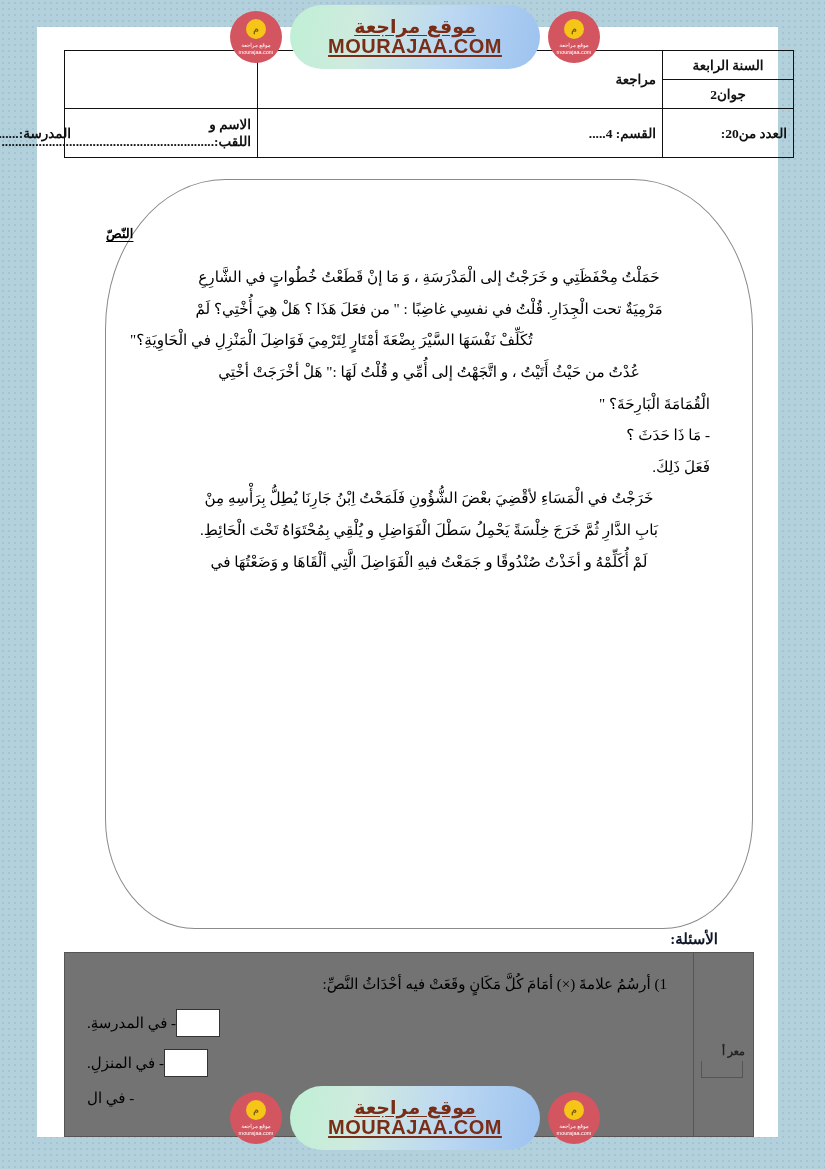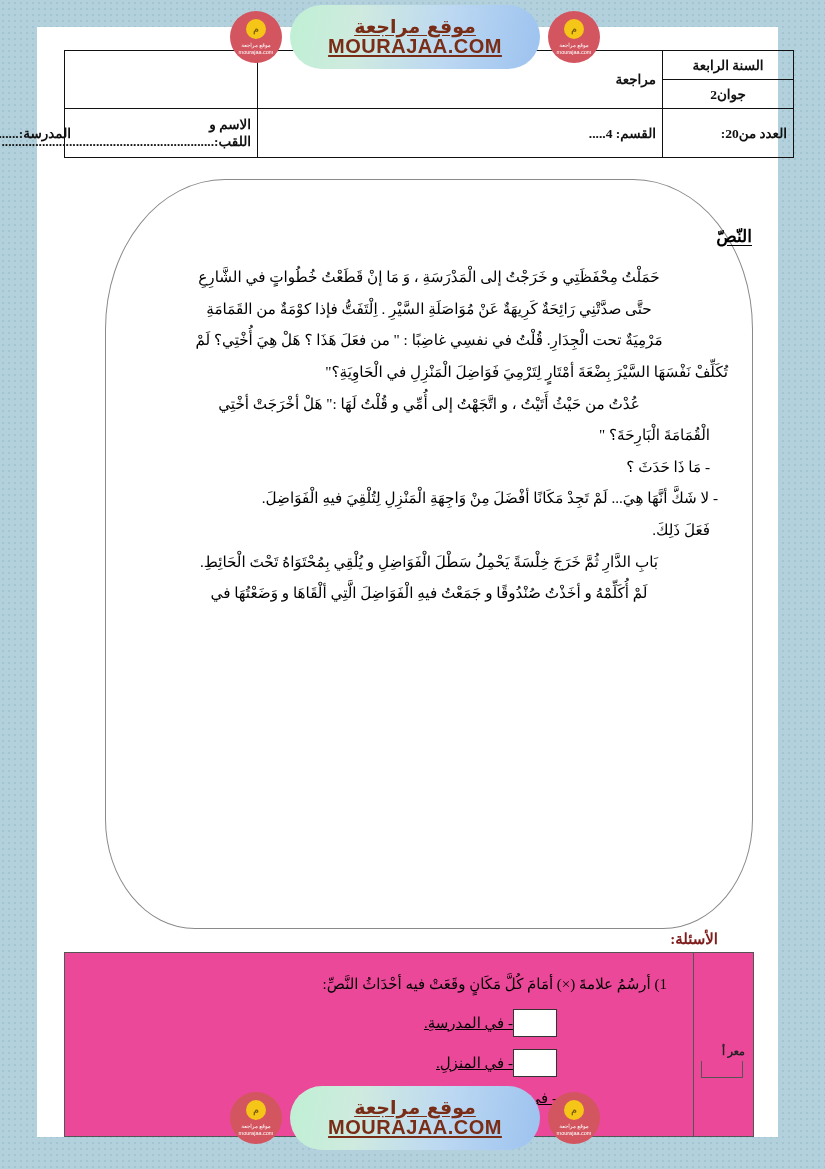--- a/index.html
+++ b/index.html
@@ -43,50 +43,50 @@
   
   #text-frame{
     position:absolute;left:68px;top:152px;
     width:648px;height:750px;
     border:1.3px solid #8a8a8a;
     border-radius:120px 120px 90px 90px/150px 150px 110px 110px;
     box-sizing:border-box;
   }
   #text-title{
     position:absolute;top:46px;left:0;right:0;
-    text-align:right;
-    font-size:17px;font-weight:bold;color:#000;
+    text-align:left;
+    font-size:13px;font-weight:bold;color:#000;
     text-decoration:underline;
     text-underline-offset:3px;
   }
   .body-text{
     position:absolute;top:82px;left:24px;right:24px;
     color:#000;
     font-size:15.2px;
     line-height:1.95;
     text-align:center;
   }
   .body-text p{margin:0 0 2px 0;}
   .p-just{text-align:center;}
-  .p-center{text-align:right;}
+  .p-center{text-align:left;}
   .p-right{text-align:right;padding-right:18px;}
   .p-dash{text-align:right;padding-right:10px;}
 
   
   #questions-label{
     position:absolute;right:60px;top:903px;
-    font-size:15px;font-weight:bold;color:#7f1d1d;
+    font-size:15px;font-weight:bold;color:#0f172a;
   }
   #q-table{
     position:absolute;left:27px;top:925px;
     width:690px;height:185px;
     border:1.4px solid #555;
     box-sizing:border-box;
     display:flex;flex-direction:row-reverse;
-    background:#ec4899;
+    background:#737373;
   }
   #q-main{
     flex:1;padding:22px 26px 0 10px;
     box-sizing:border-box;
   }
   #q-side{
     width:60px;
     border-left:1.2px solid #555;
     box-sizing:border-box;
     position:relative;
@@ -99,24 +99,23 @@
     position:absolute;bottom:58px;right:10px;
     width:40px;height:16px;
     border:1.3px solid #555;border-top:none;
   }
   .q-stem{
     font-size:15px;color:#000;text-align:right;
     margin-bottom:16px;
   }
   .opt-row{
     display:flex;flex-direction:row-reverse;
-    align-items:center;justify-content:flex-end;
+    align-items:center;justify-content:flex-start;
     margin:0 0 12px 0;
     padding-right:110px;
-    text-decoration:underline;
   }
   .opt-label{font-size:15px;color:#000;margin-left:12px;}
   .opt-box{
     width:42px;height:26px;
     border:1.5px solid #333;background:#fff;
   }
 
   
   .wm{
     position:absolute;
@@ -198,28 +197,27 @@
         <span>المدرسة:</span><span class="dots">................................</span>
       </td>
     </tr>
   </tbody>
     </table>
 
   <div id="text-frame">
     <div id="text-title">النّصّ</div>
     <div class="body-text">
       <p class="p-just">حَمَلْتُ مِحْفَظَتِي و خَرَجْتُ إلى الْمَدْرَسَةِ ، وَ مَا إنْ قَطَعْتُ خُطُواتٍ في الشَّارِعِ</p>
-      <p class="p-just">حتَّى صدَّتْنِي رَائِحَةٌ كَرِيهَةٌ عَنْ مُوَاصَلَةِ السَّيْرِ . اِلْتَفَتُّ فإذا كوْمَةٌ من القَمَامَةِ</p>
       <p class="p-just">مَرْمِيَةٌ تحت الْجِدَارِ. قُلْتُ في نفسِي غاضِبًا : " من فعَلَ هَذَا ؟ هَلْ هِيَ أُخْتِي؟ لَمْ</p>
       <p class="p-center">تُكَلِّفْ نَفْسَهَا السَّيْرَ بِضْعَةَ أمْتَارٍ لِتَرْمِيَ فَوَاضِلَ الْمَنْزِلِ في الْحَاوِيَةِ؟"</p>
       <p class="p-just">عُدْتُ  من حَيْثُ أَتَيْتُ ، و اتَّجَهْتُ إلى أُمِّي و قُلْتُ لَهَا :" هَلْ أخْرَجَتْ أخْتِي</p>
       <p class="p-right">الْقُمَامَةَ الْبَارِحَةَ؟ "</p>
       <p class="p-right">- مَا ذَا حَدَثَ ؟</p>
-      <p class="p-dash">- لا شَكَّ أنَّهَا هِيَ... لَمْ تَجِدْ مَكَانًا أفْضَلَ مِنْ وَاجِهَةِ الْمَنْزِلِ لِتُلْقِيَ فيهِ الْفَوَاضِلَ.</p>
       <p class="p-right">فَعَلَ ذَلِكَ.</p>
+      <p class="p-just">خَرَجْتُ في الْمَسَاءِ لأقْضِيَ بعْضَ الشُّؤُونِ فَلَمَحْتُ اِبْنُ جَارِنَا يُطِلُّ بِرَأْسِهِ مِنْ</p>
       <p class="p-just">بَابِ الدَّارِ ثُمَّ خَرَجَ خِلْسَةً يَحْمِلُ سَطْلَ الْفَوَاضِلِ و يُلْقِي بِمُحْتَوَاهُ تَحْتَ الْحَائِطِ.</p>
       <p class="p-just">لَمْ أُكَلِّمْهُ و أخَذْتُ صُنْدُوقًا و جَمَعْتُ فيهِ الْفَوَاضِلَ الَّتِي ألْقَاهَا و وَضَعْتُهَا في</p>
     </div>
   </div>
 
   <div id="questions-label">الأسئلة:</div>
 
   <div id="q-table">
     <div id="q-main">
       <div class="q-stem">1) أرسُمُ علامةَ (×) أمَامَ كُلَّ مَكَانٍ وقَعَتْ فيه أحْدَاثُ النَّصِّ:</div>

